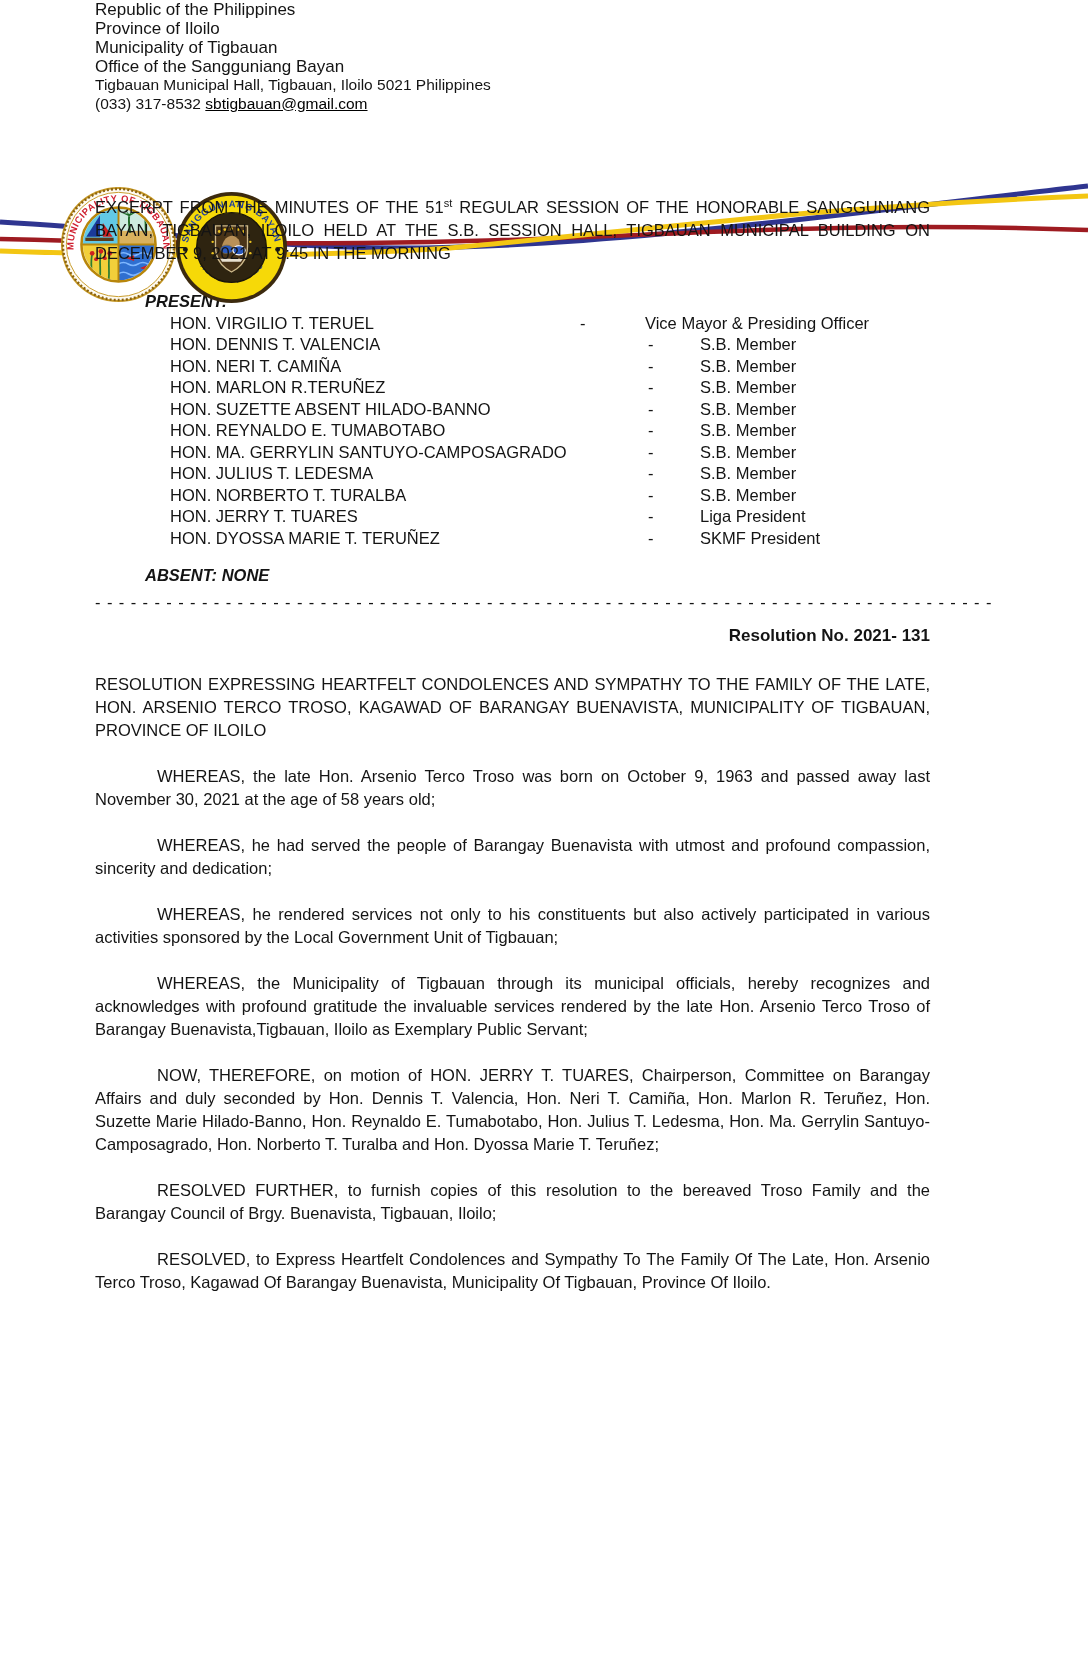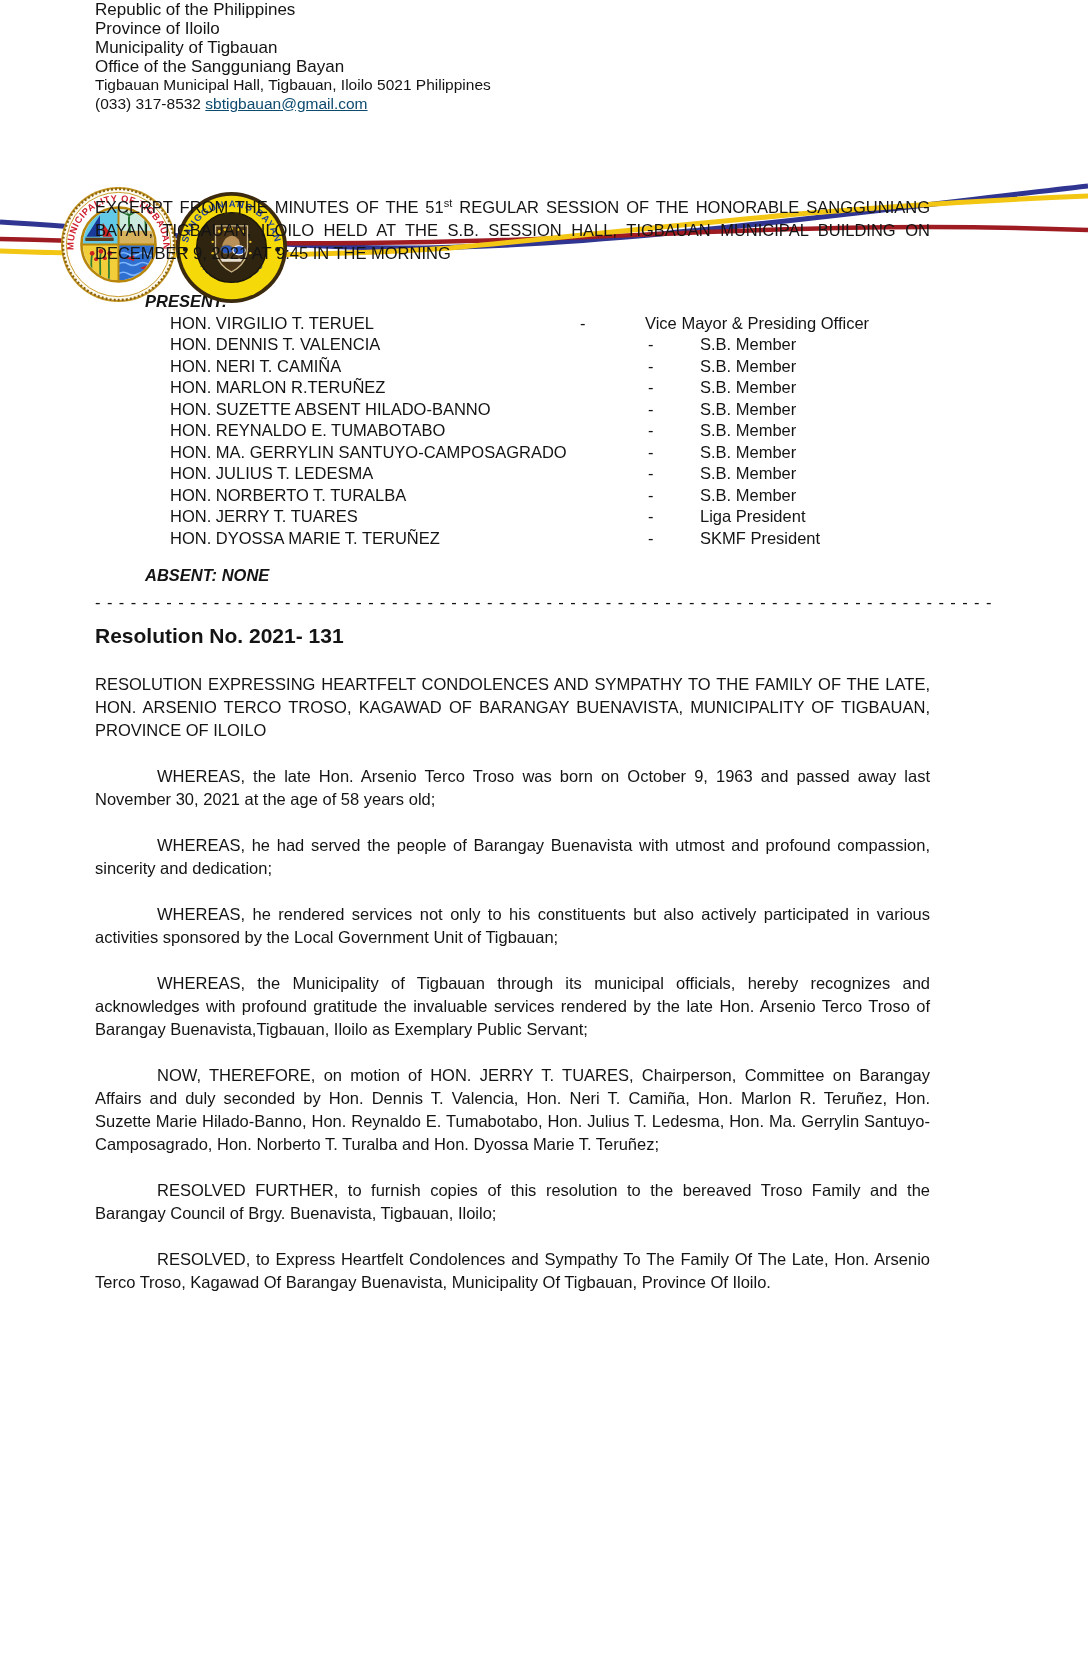--- a/index.html
+++ b/index.html
@@ -8,41 +8,41 @@
     width:1088px; height:1664px; position:relative; overflow:hidden;
     font-family:"Liberation Sans", sans-serif;
     font-size:16.5px; line-height:23px; color:#141414;
   }
   .page { padding:0 158px 0 95px; position:relative; }
 
   
   .doc-header { text-align:left; }
   .h-line  { font-size:17px;   line-height:19px; }
   .h-small { font-size:15.5px; line-height:18.5px; }
-  .email-link { color:#0c4a6e; text-decoration:underline; cursor:pointer; }
+  .email-link { color:#000000; text-decoration:underline; cursor:pointer; }
 
   
   .ribbon-svg { position:absolute; left:0; top:168px; width:1088px; height:130px; z-index:1; }
   .seal { position:absolute; z-index:2; }
   .seal-muni { left:60px;  top:186px; width:117px; height:117px; }
   .seal-sb   { left:175px; top:191px; width:113px; height:113px; }
 
   
   .excerpt { margin-top:83px; text-align:justify; position:relative; z-index:3; }
   .excerpt sup { font-size:11px; vertical-align:super; line-height:0; }
 
   .present-label { margin-top:26px; margin-left:50px; font-weight:bold; font-style:italic; line-height:21.5px; }
   .present-list  { margin-left:75px; }
   .present-row { display:grid; grid-template-columns:478px 52px auto; line-height:21.5px; }
   .present-list div.present-row:first-of-type { grid-template-columns:410px 65px auto; }
   .absent-label { margin-top:16px; margin-left:50px; font-weight:bold; font-style:italic; line-height:21.5px; }
 
   .dashed-sep { margin-top:4px; white-space:nowrap; overflow:hidden; width:897px; letter-spacing:0.9px; line-height:23px; }
 
-  .res-no { margin-top:10px; text-align:left; font-weight:bold; font-size:21px; }
+  .res-no { margin-top:10px; text-align:right; font-weight:bold; font-size:17px; }
   .res-title { margin-top:26px; text-align:justify; }
   .body-para { margin-top:23px; text-indent:62px; text-align:justify; }
 </style>
 </head>
 <body>
 
 <svg class="ribbon-svg" viewBox="0 0 1088 130" preserveAspectRatio="none">
   <path d="M0,54 C150,62 260,80 400,80 C600,80 850,45 1088,18" fill="none" stroke="#2f3590" stroke-width="5"></path>
   <path d="M0,71 C150,75 280,77 430,74 C650,70 820,52 1088,62" fill="none" stroke="#9e1b21" stroke-width="4.5"></path>
   <path d="M0,83 C150,88 300,90 450,80 C650,62 800,40 1088,28" fill="none" stroke="#f3c613" stroke-width="5"></path>

